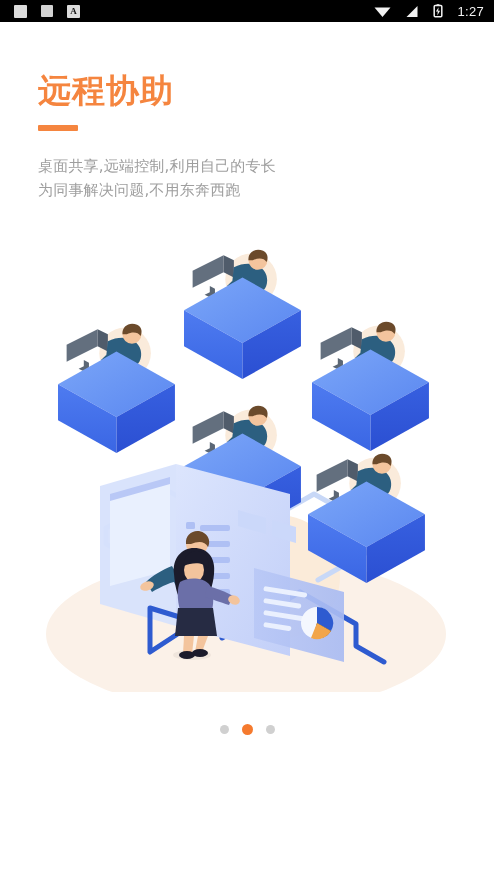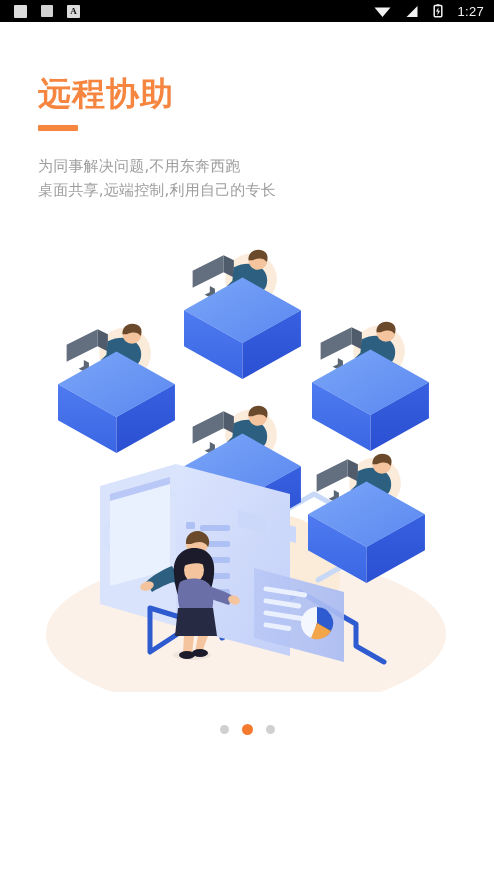--- a/index.html
+++ b/index.html
@@ -35,21 +35,21 @@
     color: #f2f2f2; font-size: 13px; letter-spacing: .3px;
     font-family: "Liberation Sans", sans-serif;
   }
   .sb-icon { display: block; }
 
   
   .header { position: absolute; left: 38px; top: 74px; width: 400px; }
   .title {
     font-size: 33px; line-height: 40px; font-weight: bold;
     color: #F5853F; letter-spacing: 1px;
-    font-family: Liberation Serif, serif;
+    font-family: Liberation Mono, monospace;
   }
   .title-underline {
     margin-top: 11px; width: 40px; height: 6px;
     background: #F5853F; border-radius: 1px;
   }
   .subtitle {
     margin-top: 23px;
     font-size: 15px; line-height: 24px; color: #9e9e9e;
     letter-spacing: .2px;
     font-family: "DejaVu Sans", "Liberation Sans", sans-serif;
@@ -95,22 +95,22 @@
         <path d="M5.6 3.2 L2.9 7.6 L4.8 7.6 L4.3 11.4 L7.1 6.8 L5.2 6.8 Z" fill="#f2f2f2"></path>
       </svg>
       <span class="sb-time">1:27</span>
     </div>
   </div>
 
   <div class="header">
     <div class="title">远程协助</div>
     <div class="title-underline"></div>
     <div class="subtitle">
+      <div>桌面共享,远端控制,利用自己的专长</div>
       <div>为同事解决问题,不用东奔西跑</div>
-      <div>桌面共享,远端控制,利用自己的专长</div>
     </div>
   </div>
 
   <div class="illustration">
     <svg viewBox="0 0 494 470" xmlns="http://www.w3.org/2000/svg">
       <defs>
         <linearGradient id="gTop" x1="0" y1="0" x2="1" y2="1">
           <stop offset="0" stop-color="#7BA6F8"></stop>
           <stop offset="1" stop-color="#5A87F0"></stop>
         </linearGradient>

